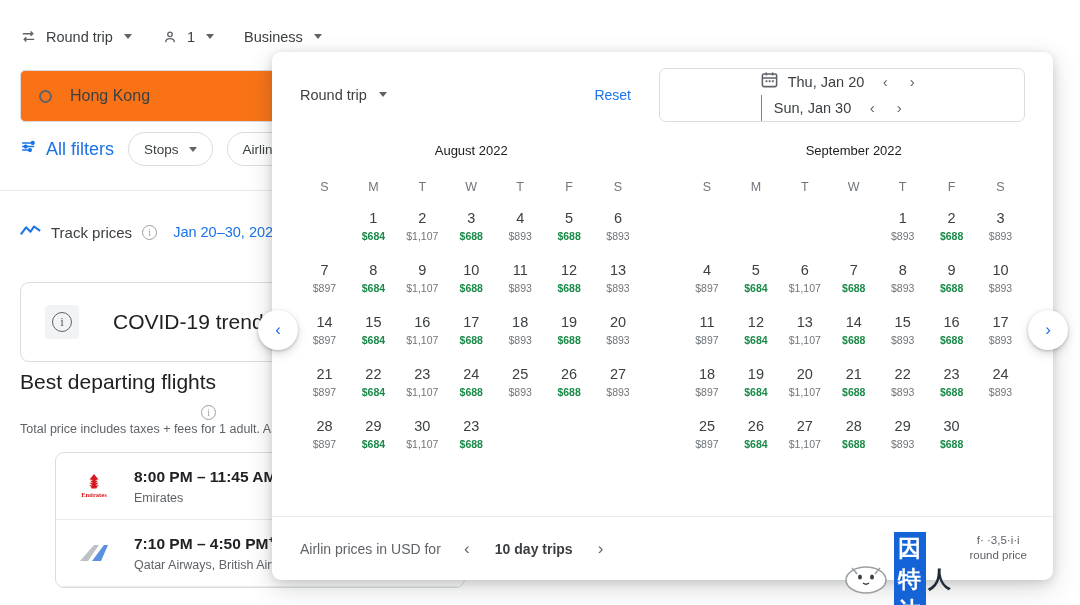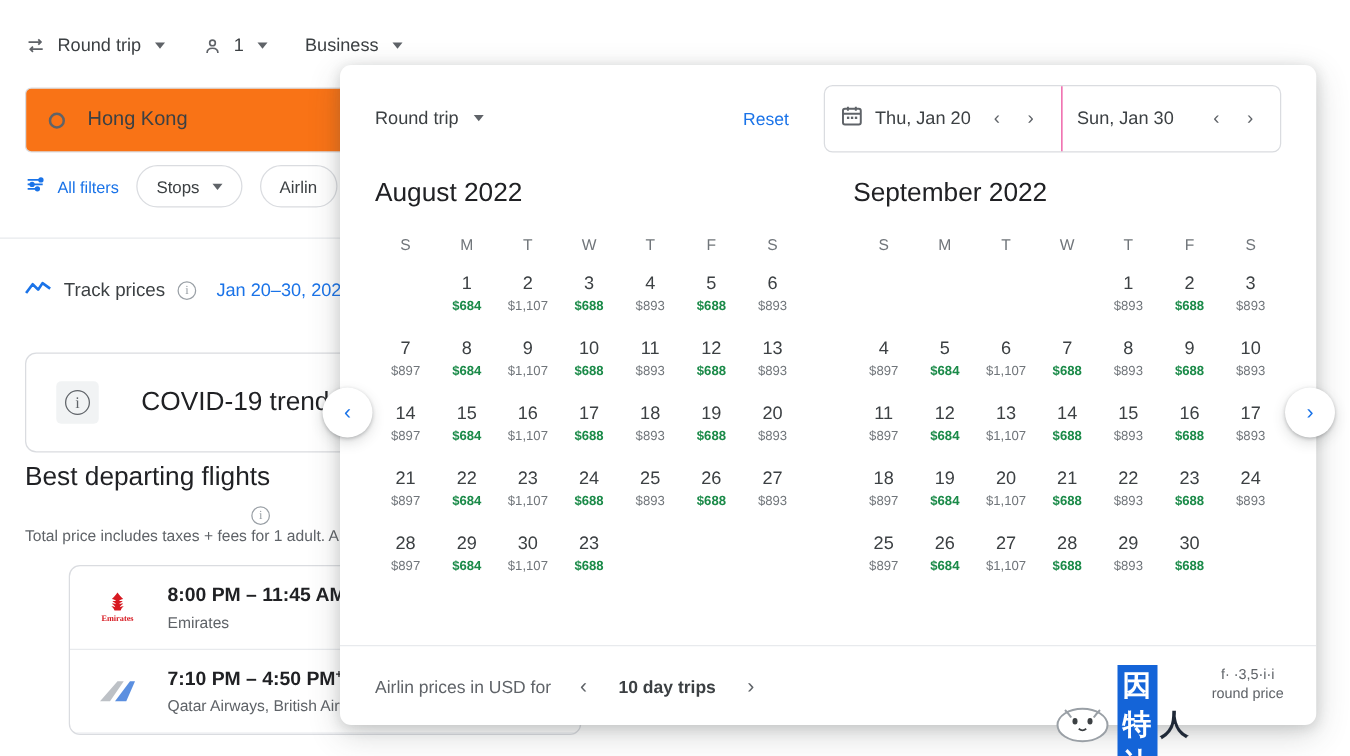--- a/index.html
+++ b/index.html
@@ -23,21 +23,21 @@
 
   .searchbox {
     position:absolute; left:20px; top:70px; width:460px; height:52px;
     border:1px solid #dadce0; border-radius:5px; background:#f97316;
     display:flex; align-items:center; padding:0 18px; gap:18px;
   }
   .origin-dot { width:13px;height:13px;border:2.3px solid #5f6368;border-radius:50%; flex:none;}
   .origin-text { font-size:16px; color:#3c4043; }
 
   .chiprow { position:absolute; left:20px; top:132px; display:flex; align-items:center; gap:14px; }
-  .allfilters { display:flex; align-items:center; gap:9px; color:#1a73e8; font-size:13px; font-weight:500; }
+  .allfilters { display:flex; align-items:center; gap:9px; color:#1a73e8; font-size:18px; font-weight:500; }
   .chip {
     height:34px; border:1px solid #dadce0; border-radius:17px;
     display:flex; align-items:center; gap:8px; padding:0 15px;
     font-size:13.5px; color:#3c4043; background:#fff;
   }
 
   .hr { position:absolute; left:0; right:0; height:1px; background:#e8eaed; }
 
   .trackrow { position:absolute; left:20px; top:222px; display:flex; align-items:center; gap:10px; }
   .track-label { font-size:15px; color:#3c4043; font-weight:500; }
@@ -77,33 +77,33 @@
     position:absolute; left:272px; top:52px; width:781px; height:528px;
     background:#fff; border-radius:9px;
     box-shadow: 0 2px 10px rgba(60,64,67,.18), 0 8px 26px rgba(60,64,67,.20);
     display:flex; flex-direction:column; overflow:hidden;
   }
   .p-head { height:85px; display:flex; align-items:center; padding:0 28px; flex:none; }
   .p-trip { display:flex; align-items:center; gap:10px; font-size:14.5px; color:#3c4043; }
   .p-reset { margin-left:auto; color:#1a73e8; font-size:14px; font-weight:500; }
   .p-dates {
     margin-left:28px; width:366px; height:54px; border:1px solid #dadce0; border-radius:7px;
-    display:flex; align-items:center;
+    display:flex; align-items:center;flex-direction:column;
   }
   .dseg { flex:1; display:flex; align-items:center; height:100%; padding:0 12px; gap:9px;}
   .dseg.second { border-left:1px solid #ec4899; }
   .cal-ic { flex:none; }
   .dtext { font-size:14.5px; color:#3c4043; white-space:nowrap; }
   .arrows { margin-left:auto; display:flex; gap:3px; }
   .arw { width:24px;height:24px; display:flex;align-items:center;justify-content:center;
          color:#5f6368; font-size:15px; }
 
   .p-body { flex:1; display:flex; padding:0 28px; gap:40px; }
   .month { flex:1; }
-  .m-title { font-size:21px; color:#202124; padding:6px 0 22px; }
+  .m-title { text-align:center; font-size:13px; color:#202124; padding:6px 0 22px; }
   .grid { display:grid; grid-template-columns:repeat(7,1fr); }
   .dow { text-align:center; font-size:12.5px; color:#70757a; padding-bottom:16px; }
   .cell { height:52px; text-align:center; }
   .cell .dnum { font-size:14.5px; color:#3c4043; line-height:1.15; }
   .cell .dpx { font-size:10.5px; color:#70757a; margin-top:3px; }
   .cell.low .dpx { color:#1a8a48; font-weight:bold; }
   .cell.empty { visibility:hidden; }
 
   .p-foot { height:64px; border-top:1px solid #e8eaed; display:flex; align-items:center;
             padding:0 28px; flex:none; position:relative; }

